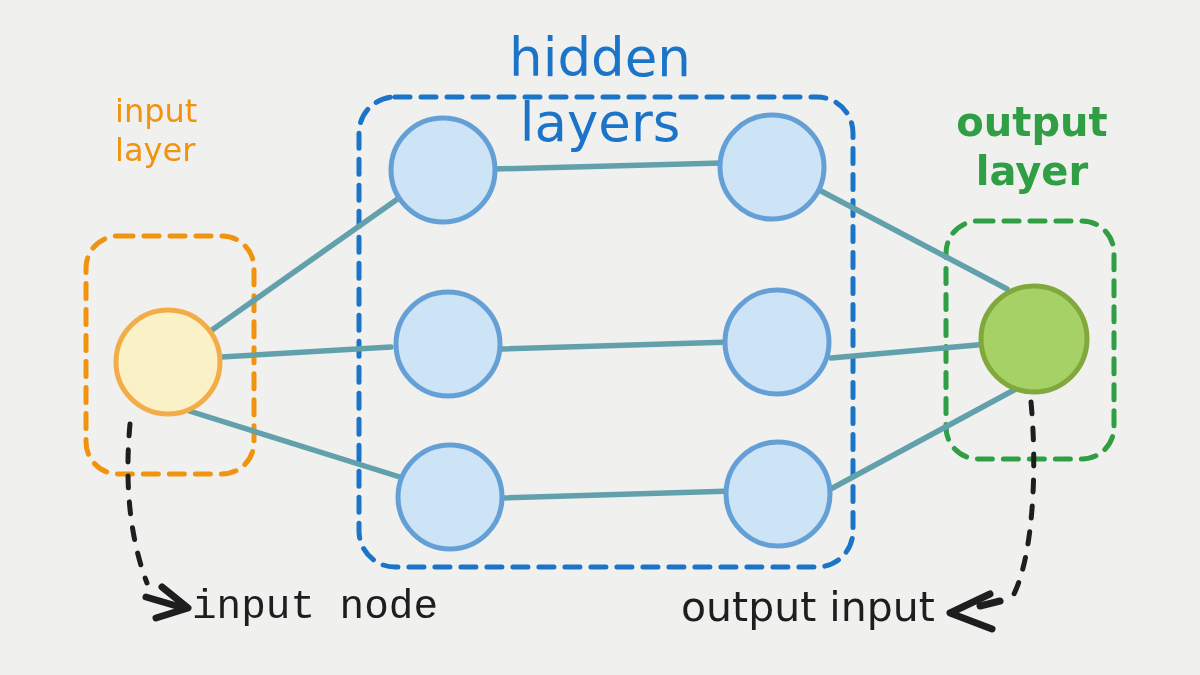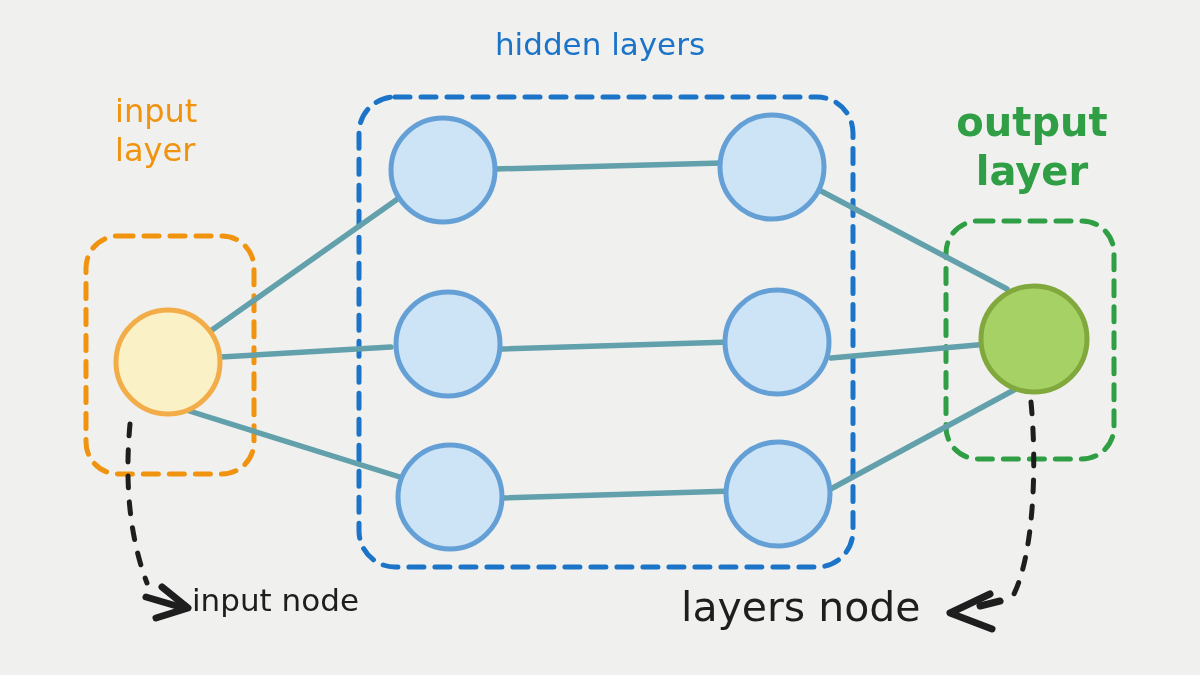--- a/index.html
+++ b/index.html
@@ -26,24 +26,24 @@
   .node-hidden { fill: var(--blue_node_fill, #cde3f6); stroke: var(--blue_node_stroke, #64a0d6); }
   .node-input  { fill: var(--input_node_fill, #fbf1c7); stroke: var(--input_node_stroke, #f2ad49); }
   .node-output { fill: var(--output_node_fill, #a6d164); stroke: var(--output_node_stroke, #80a83d); }
 
   
   .ann-dash { stroke: var(--ink, #1e1e1e); stroke-width: 5; fill: none; stroke-linecap: round; stroke-dasharray: 12 14; }
   .ann-solid { stroke: var(--ink, #1e1e1e); stroke-width: 7; fill: none; stroke-linecap: round; stroke-linejoin: round; }
 
   
   .label { position: absolute; white-space: pre-line; line-height: 1.22; letter-spacing: 0px; }
-  .label-hidden  { left: 430px; top: 26px;  width: 340px; text-align: center; font-size: 31px; color: var(--blue, #1b74c8); }
+  .label-hidden  { left: 430px; top: 26px;  width: 340px; text-align: center; font-size: 53px; color: var(--blue, #1b74c8); }
   .label-input   { left: 115px; top: 92px; width: 180px; text-align: left;   font-size: 32px; color: var(--orange, #f0930f); }
   .label-output  { left: 948px; top: 98px;  width: 168px; text-align: center; font-size: 40px; color: var(--green, #2f9e44); font-weight: bold; }
-  .label-input-node  { left: 192px; top: 582px; font-size: 31px; color: var(--ink, #1e1e1e); }
+  .label-input-node  { left: 192px; top: 582px; font-size: 41px; color: var(--ink, #1e1e1e); font-family: Liberation Mono, monospace; }
   .label-output-node { left: 681px; top: 582px; font-size: 41px; color: var(--ink, #1e1e1e); }
 </style>
 </head>
 <body>
 
 <div class="stage">
 
   <svg width="1200" height="675" viewBox="0 0 1200 675">
 
     <g>
@@ -85,15 +85,15 @@
       <path class="ann-solid" d="M990,594 L950,613 L992,629"></path>
     </g>
   </svg>
 
   <div class="label label-hidden">hidden layers</div>
   <div class="label label-input">input
 layer</div>
   <div class="label label-output">output
 layer</div>
   <div class="label label-input-node">input node</div>
-  <div class="label label-output-node">layers node</div>
+  <div class="label label-output-node">output input</div>
 
 </div>
 
 </body></html>

